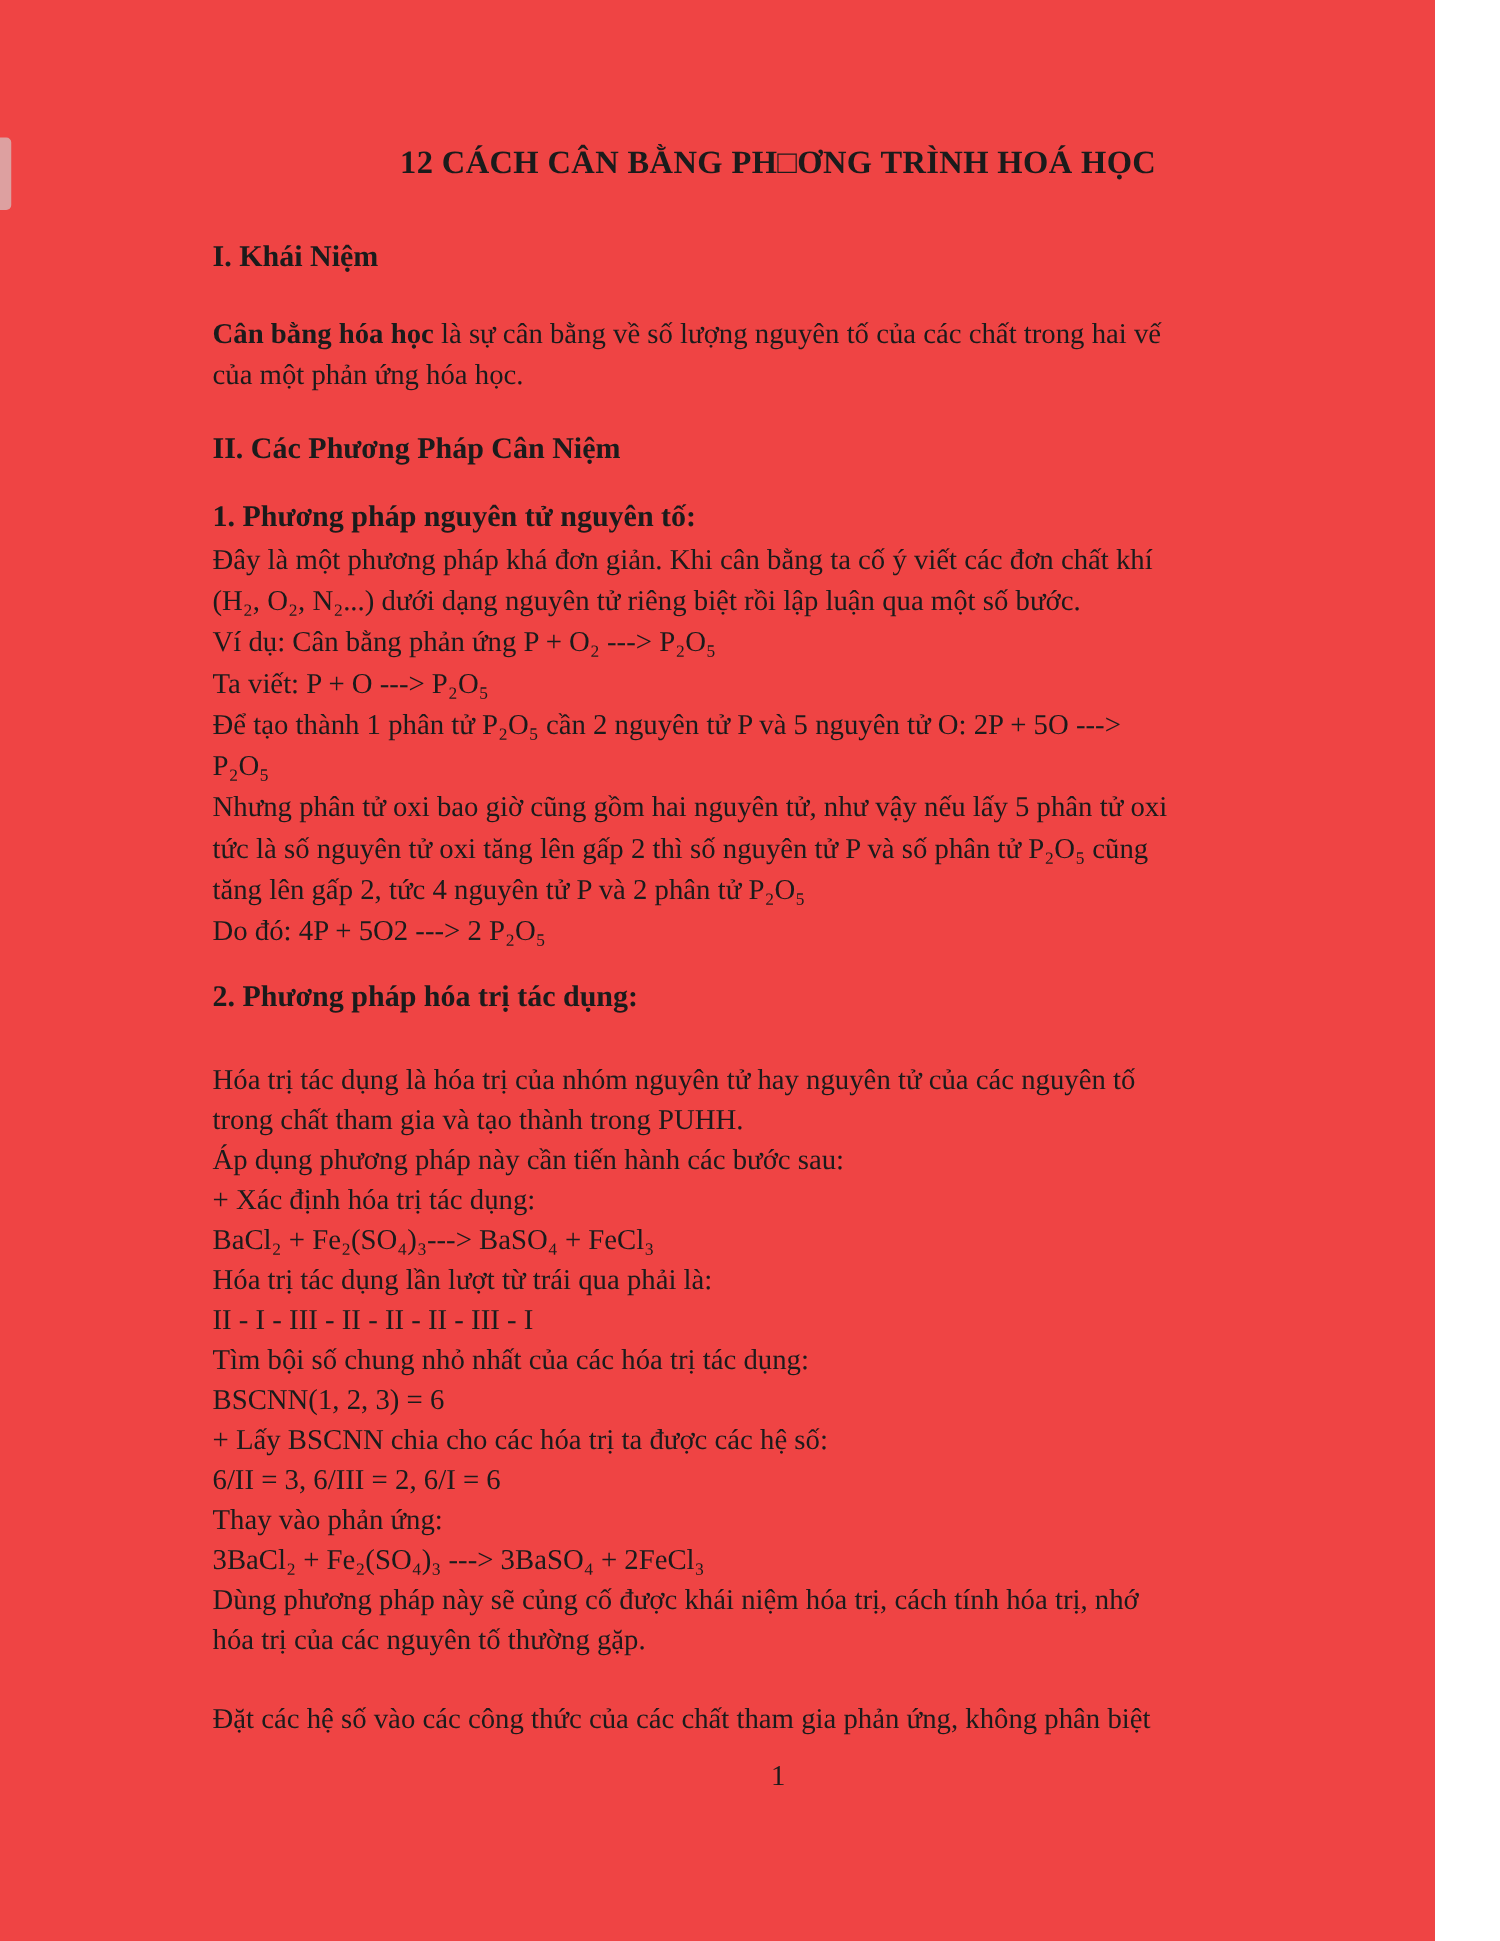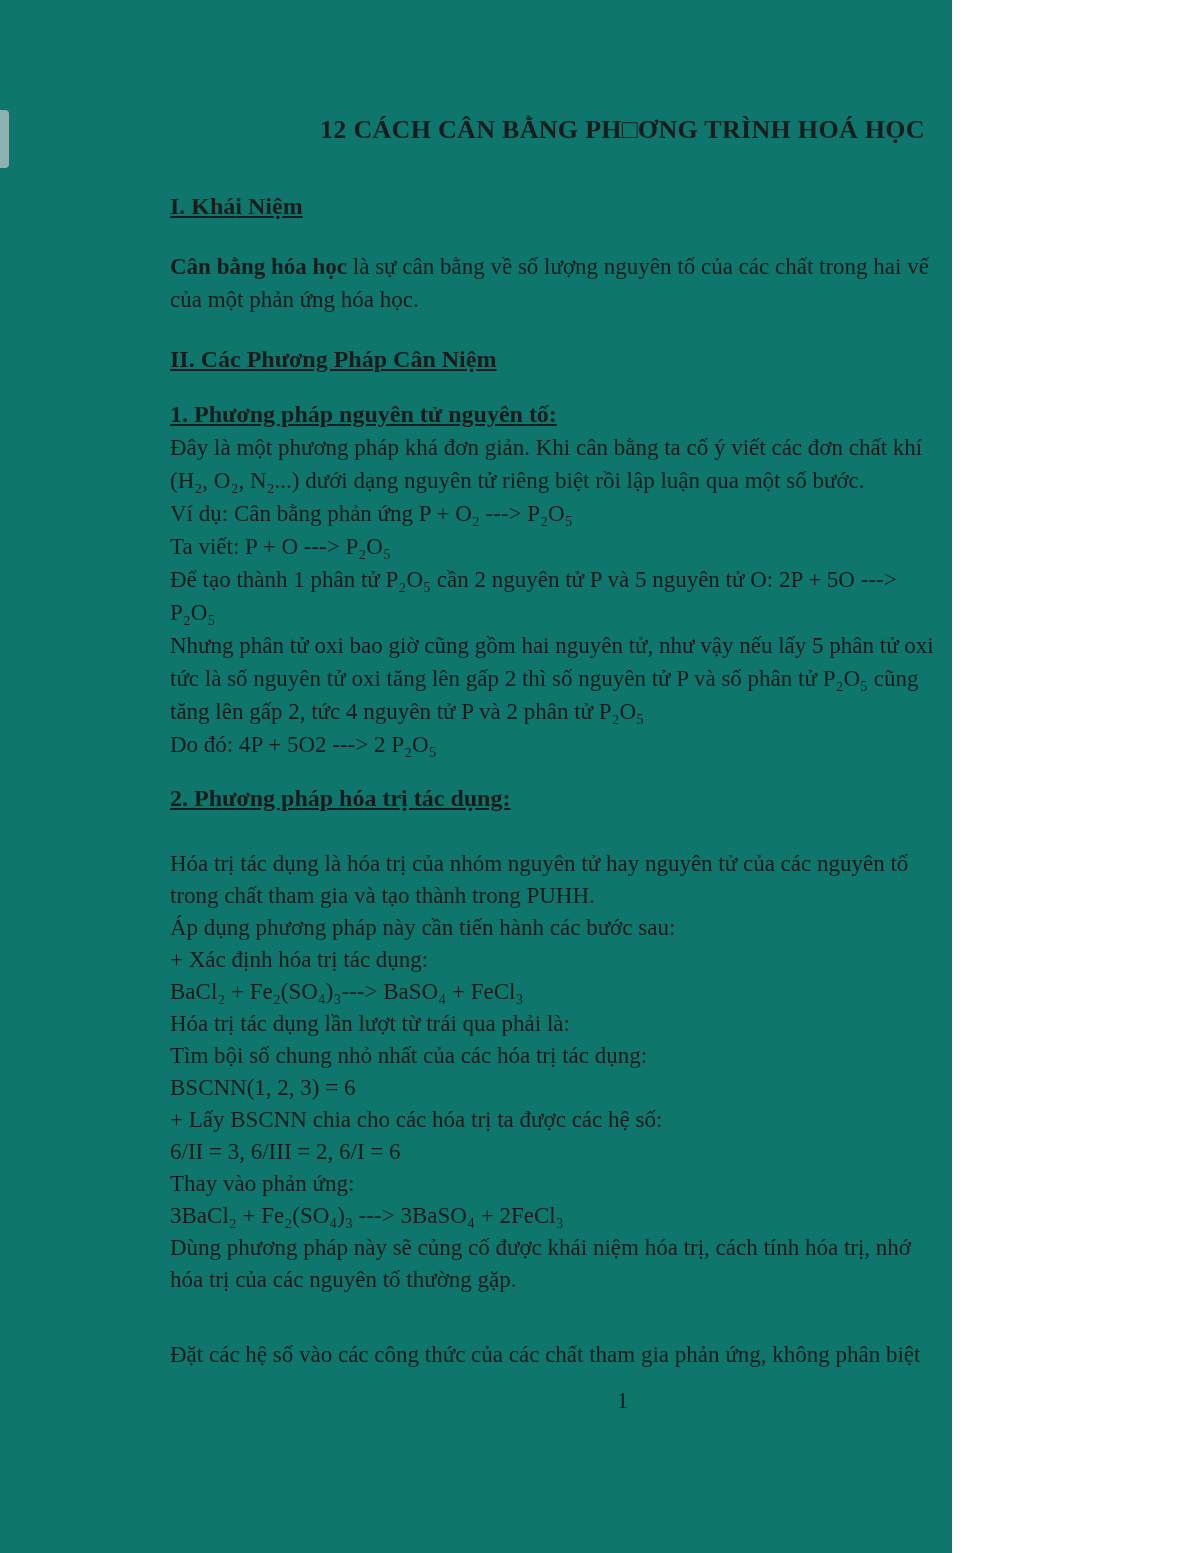--- a/index.html
+++ b/index.html
@@ -2,23 +2,23 @@
 <html lang="vi"><head>
 <meta charset="utf-8">
 <style>
   html, body { margin: 0; padding: 0; }
   body {
     background: #ffffff;
     font-family: "Liberation Serif", "DejaVu Serif", serif;
   }
   .page {
     position: relative;
-    width: 952px;
+    width: 1148px;
     height: 1553px;
-    background: #0f766e;
+    background: #ef4444;
     overflow: hidden;
     color: #1b1b1b;
   }
   .edge-artifact {
     position: absolute;
     left: 0;
     top: 110px;
     width: 9px;
     height: 58px;
     background: #d2d2d2;
@@ -42,31 +42,30 @@
     text-align: center;
     letter-spacing: 0.3px;
     margin-bottom: 42px;
     white-space: nowrap;
   }
   .h {
     font-weight: bold;
     font-size: 24px;
     line-height: 33px;
     white-space: nowrap;
-    text-decoration: underline;
   }
   .h.sec-i  { margin-top: 0; }
   .h.sec-ii { margin-top: 27px; }
   .h.m1h    { margin-top: 22px; }
   .h.m2h    { margin-top: 21px; }
   .h.m3h    { margin-top: 26px; }
   .para { margin: 0; }
   .para.def { margin-top: 27px; }
   .para.m2  { margin-top: 33px; }
-  .para.m3  { margin-top: 42px; }
+  .para.m3  { margin-top: 30px; }
   .line {
     line-height: 33px;
     white-space: nowrap;
   }
   .para.m2 .line { line-height: 32px; }
   .b { font-weight: bold; }
   .page-number {
     margin-top: 13px;
     line-height: 33px;
     text-align: center;
@@ -107,20 +106,21 @@
     </div>
 
     <div class="h m2h">2. Phương pháp hóa trị tác dụng:</div>
     <div class="para m2">
       <div class="line">Hóa trị tác dụng là hóa trị của nhóm nguyên tử hay nguyên tử của các nguyên tố</div>
       <div class="line">trong chất tham gia và tạo thành trong PUHH.</div>
       <div class="line">Áp dụng phương pháp này cần tiến hành các bước sau:</div>
       <div class="line">+ Xác định hóa trị tác dụng:</div>
       <div class="line">BaCl₂ + Fe₂(SO₄)₃---&gt; BaSO₄ + FeCl₃</div>
       <div class="line">Hóa trị tác dụng lần lượt từ trái qua phải là:</div>
+      <div class="line">II - I - III - II - II - II - III - I</div>
       <div class="line">Tìm bội số chung nhỏ nhất của các hóa trị tác dụng:</div>
       <div class="line">BSCNN(1, 2, 3) = 6</div>
       <div class="line">+ Lấy BSCNN chia cho các hóa trị ta được các hệ số:</div>
       <div class="line">6/II = 3, 6/III = 2, 6/I = 6</div>
       <div class="line">Thay vào phản ứng:</div>
       <div class="line">3BaCl₂ + Fe₂(SO₄)₃ ---&gt; 3BaSO₄ + 2FeCl₃</div>
       <div class="line">Dùng phương pháp này sẽ củng cố được khái niệm hóa trị, cách tính hóa trị, nhớ</div>
       <div class="line">hóa trị của các nguyên tố thường gặp.</div>
     </div>
 

